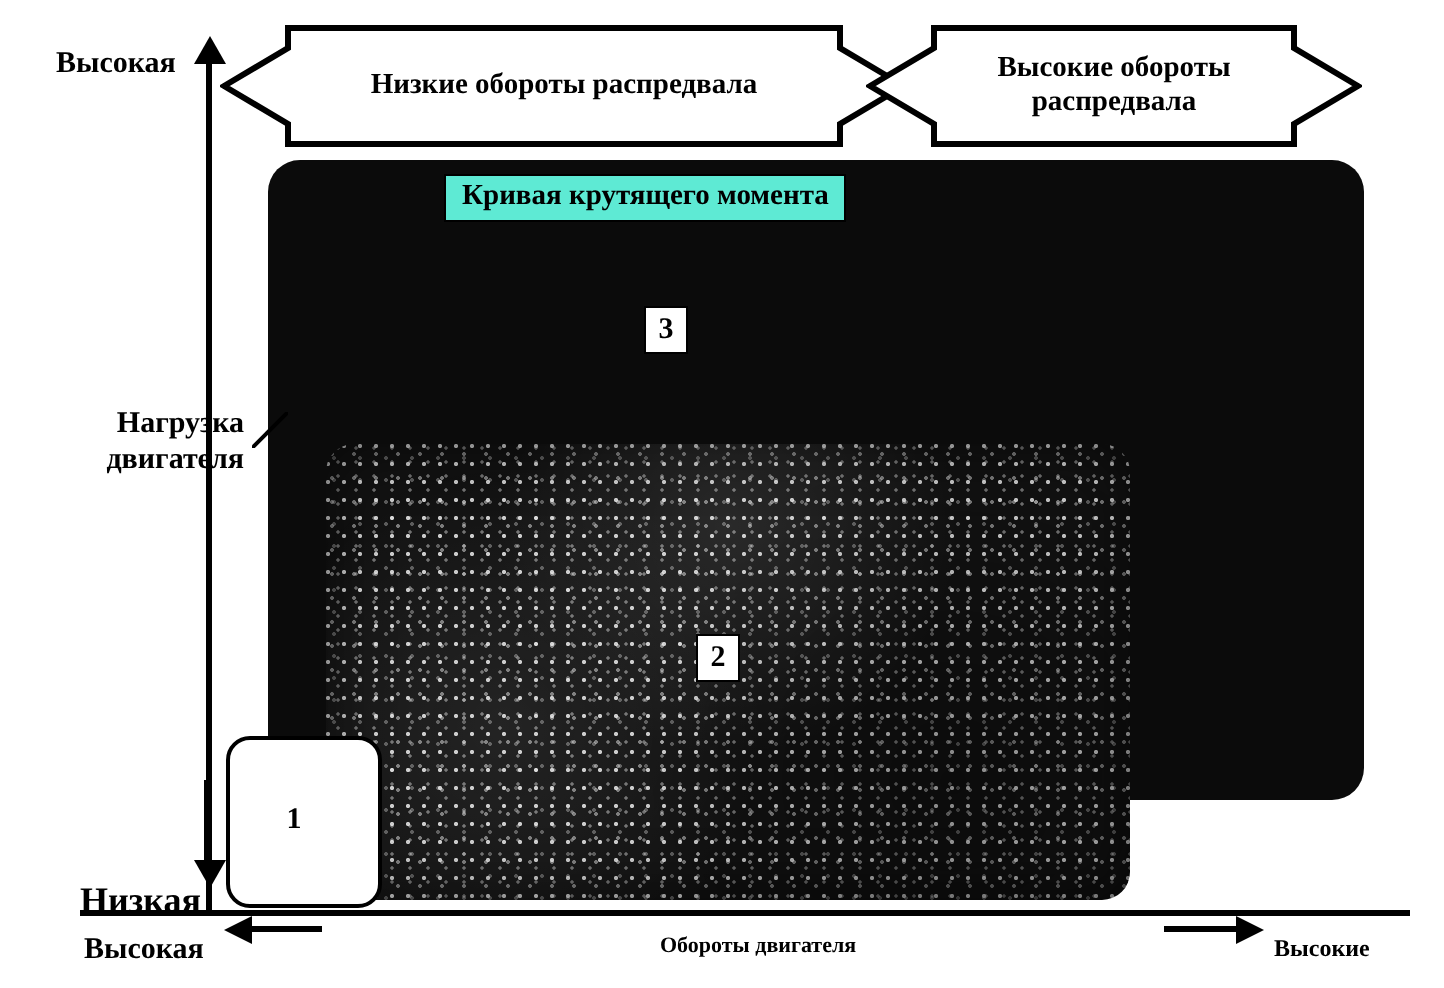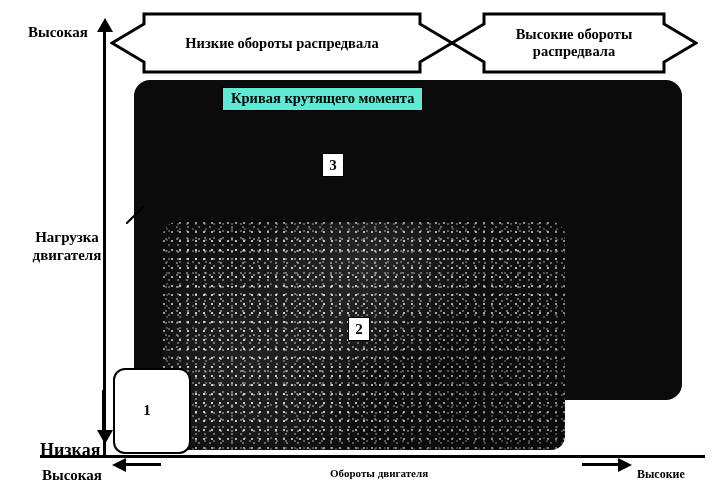--- a/index.html
+++ b/index.html
@@ -22,21 +22,21 @@
   .axis-text {
     position: absolute;
     font-family: "Liberation Serif", serif;
     font-weight: bold;
     color: #000;
     white-space: nowrap;
   }
   #label-high-top   { left: 28px;  top: 24px;  font-size: 15px; }
   #label-low-bottom { left: 40px;  top: 440px; font-size: 18px; }
   #label-load {
-    left: 12px; top: 228px; font-size: 15px; text-align: center; line-height: 18px;
+    left: 12px; top: 203px; font-size: 15px; text-align: right; line-height: 18px;
     white-space: normal; width: 110px;
   }
   #label-rpm-low   { left: 42px;  top: 467px; font-size: 15px; }
   #label-rpm-mid   { left: 330px; top: 467px; font-size: 11px; }
   #label-rpm-high  { left: 637px; top: 467px; font-size: 12px; }
 
   
   .axis-line {
     position: absolute;
     background: #000;
@@ -97,21 +97,21 @@
     text-align: center;
     font-family: "Liberation Serif", serif;
     font-size: 14.5px;
     font-weight: bold;
     color: #000;
     line-height: 17px;
     padding: 0 34px;
     box-sizing: border-box;
   }
   #banner-left  { left: 110px; width: 344px; }
-  #banner-right { left: 450px; width: 248px; }
+  #banner-right { left: 433px; width: 248px; }
 
   
   .zone {
     position: absolute;
   }
   
   #zone3 {
     left: 134px; top: 80px;
     width: 548px; height: 320px;
     background: #0b0b0b;

